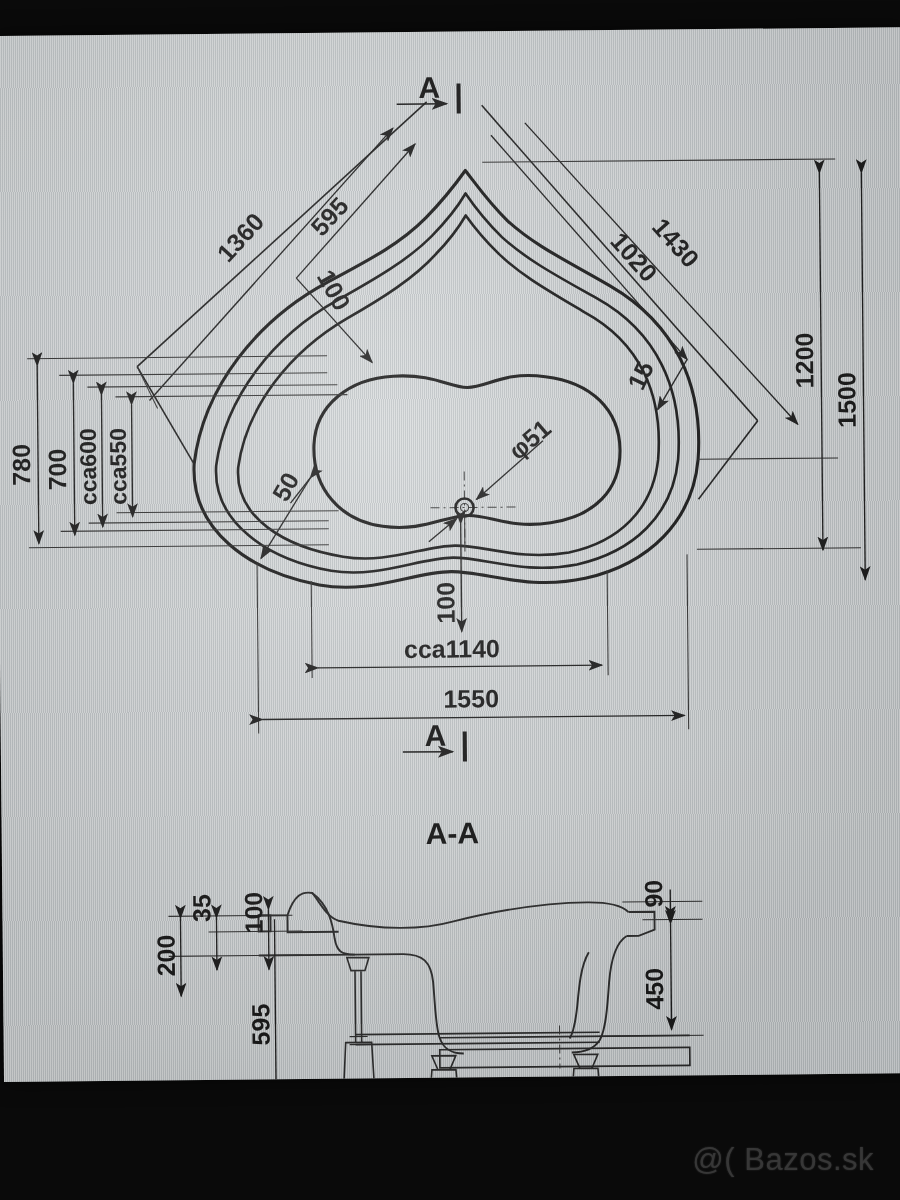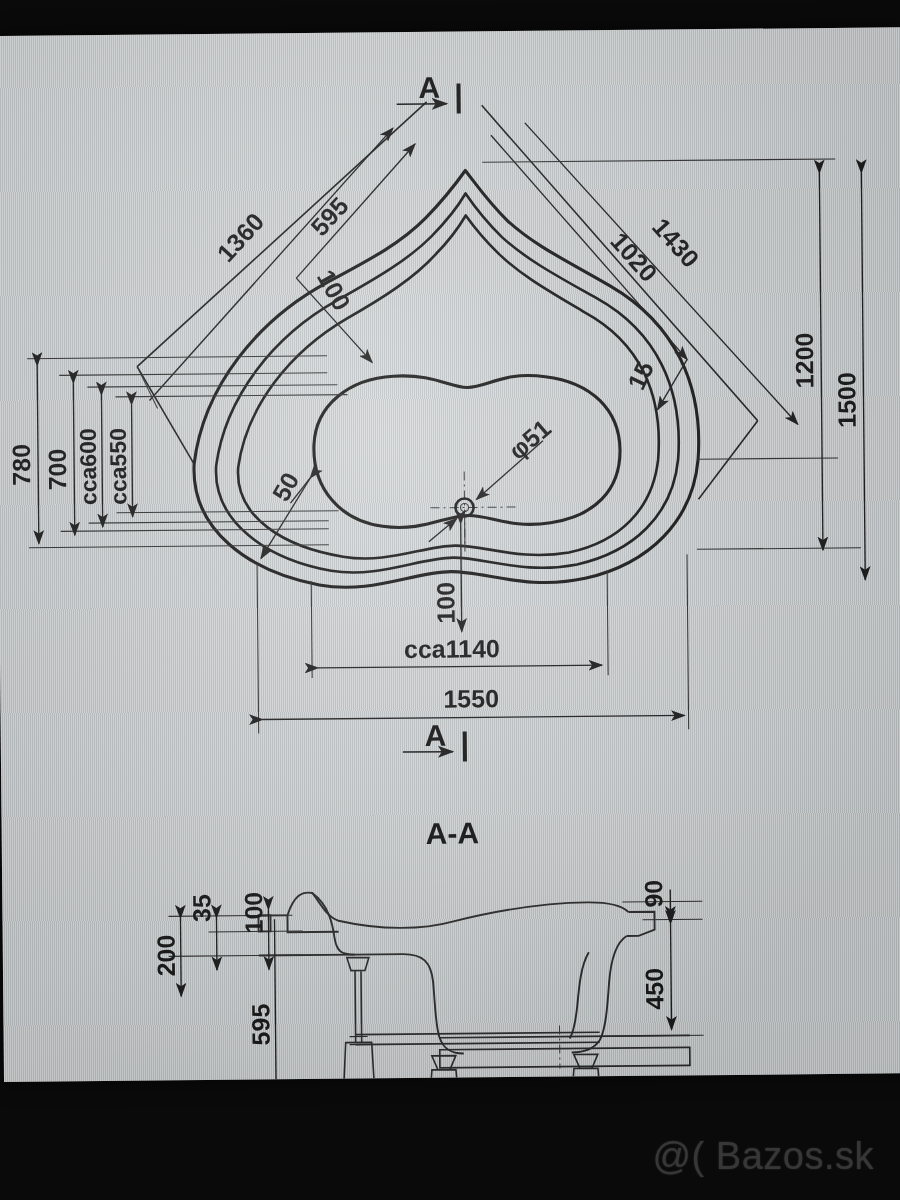--- a/index.html
+++ b/index.html
@@ -24,21 +24,21 @@
   #sheet:after{
     content:"";position:absolute;inset:0;
     background:radial-gradient(ellipse at 42% 38%,rgba(255,255,255,.16),rgba(0,0,0,.10) 78%);
     pointer-events:none;
   }
   svg{position:absolute;left:0;top:0;}
   .dwg{display:block;}
 
   #watermark{
     position:absolute; right:26px; bottom:22px;
-    color:#3b3b3b; font-size:38px; letter-spacing:.5px;
+    color:#3b3b3b; font-size:31px; letter-spacing:.5px;
     font-family:"Liberation Sans",sans-serif;
     text-shadow:0 0 2px rgba(120,120,120,.35);
     opacity:.92;
   }
 </style>
 </head>
 <body>
 
 <div id="root">
 

